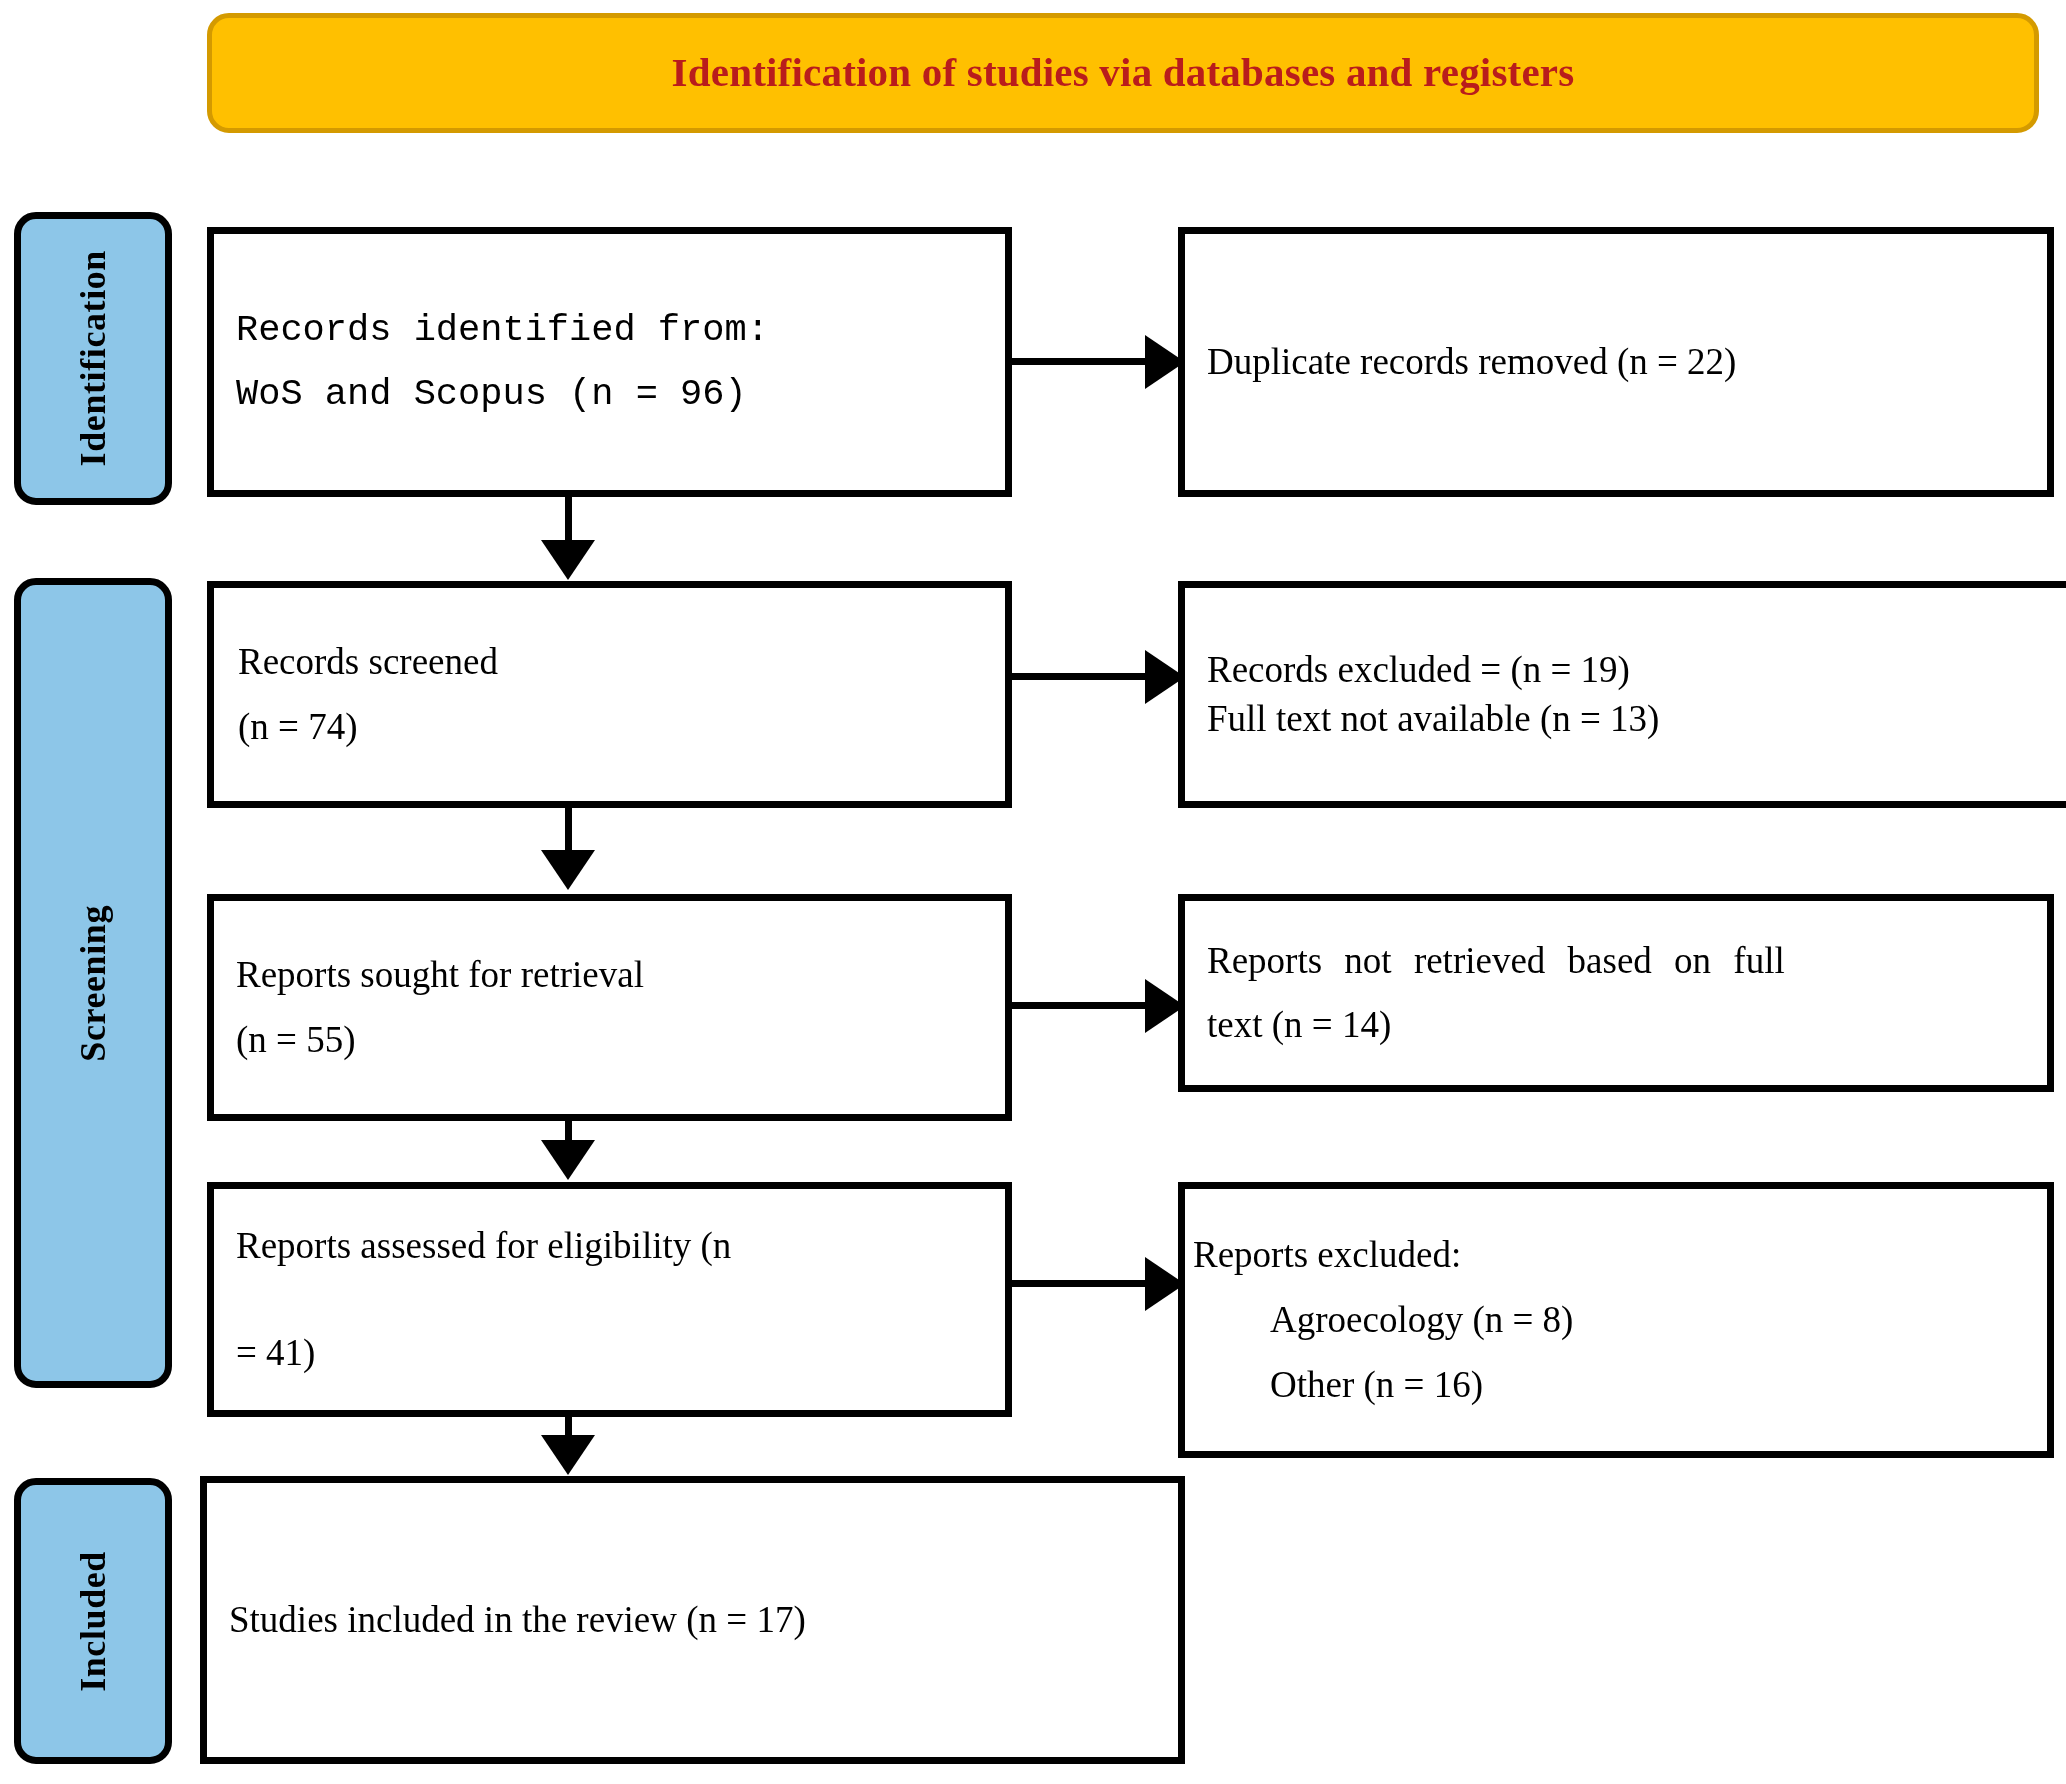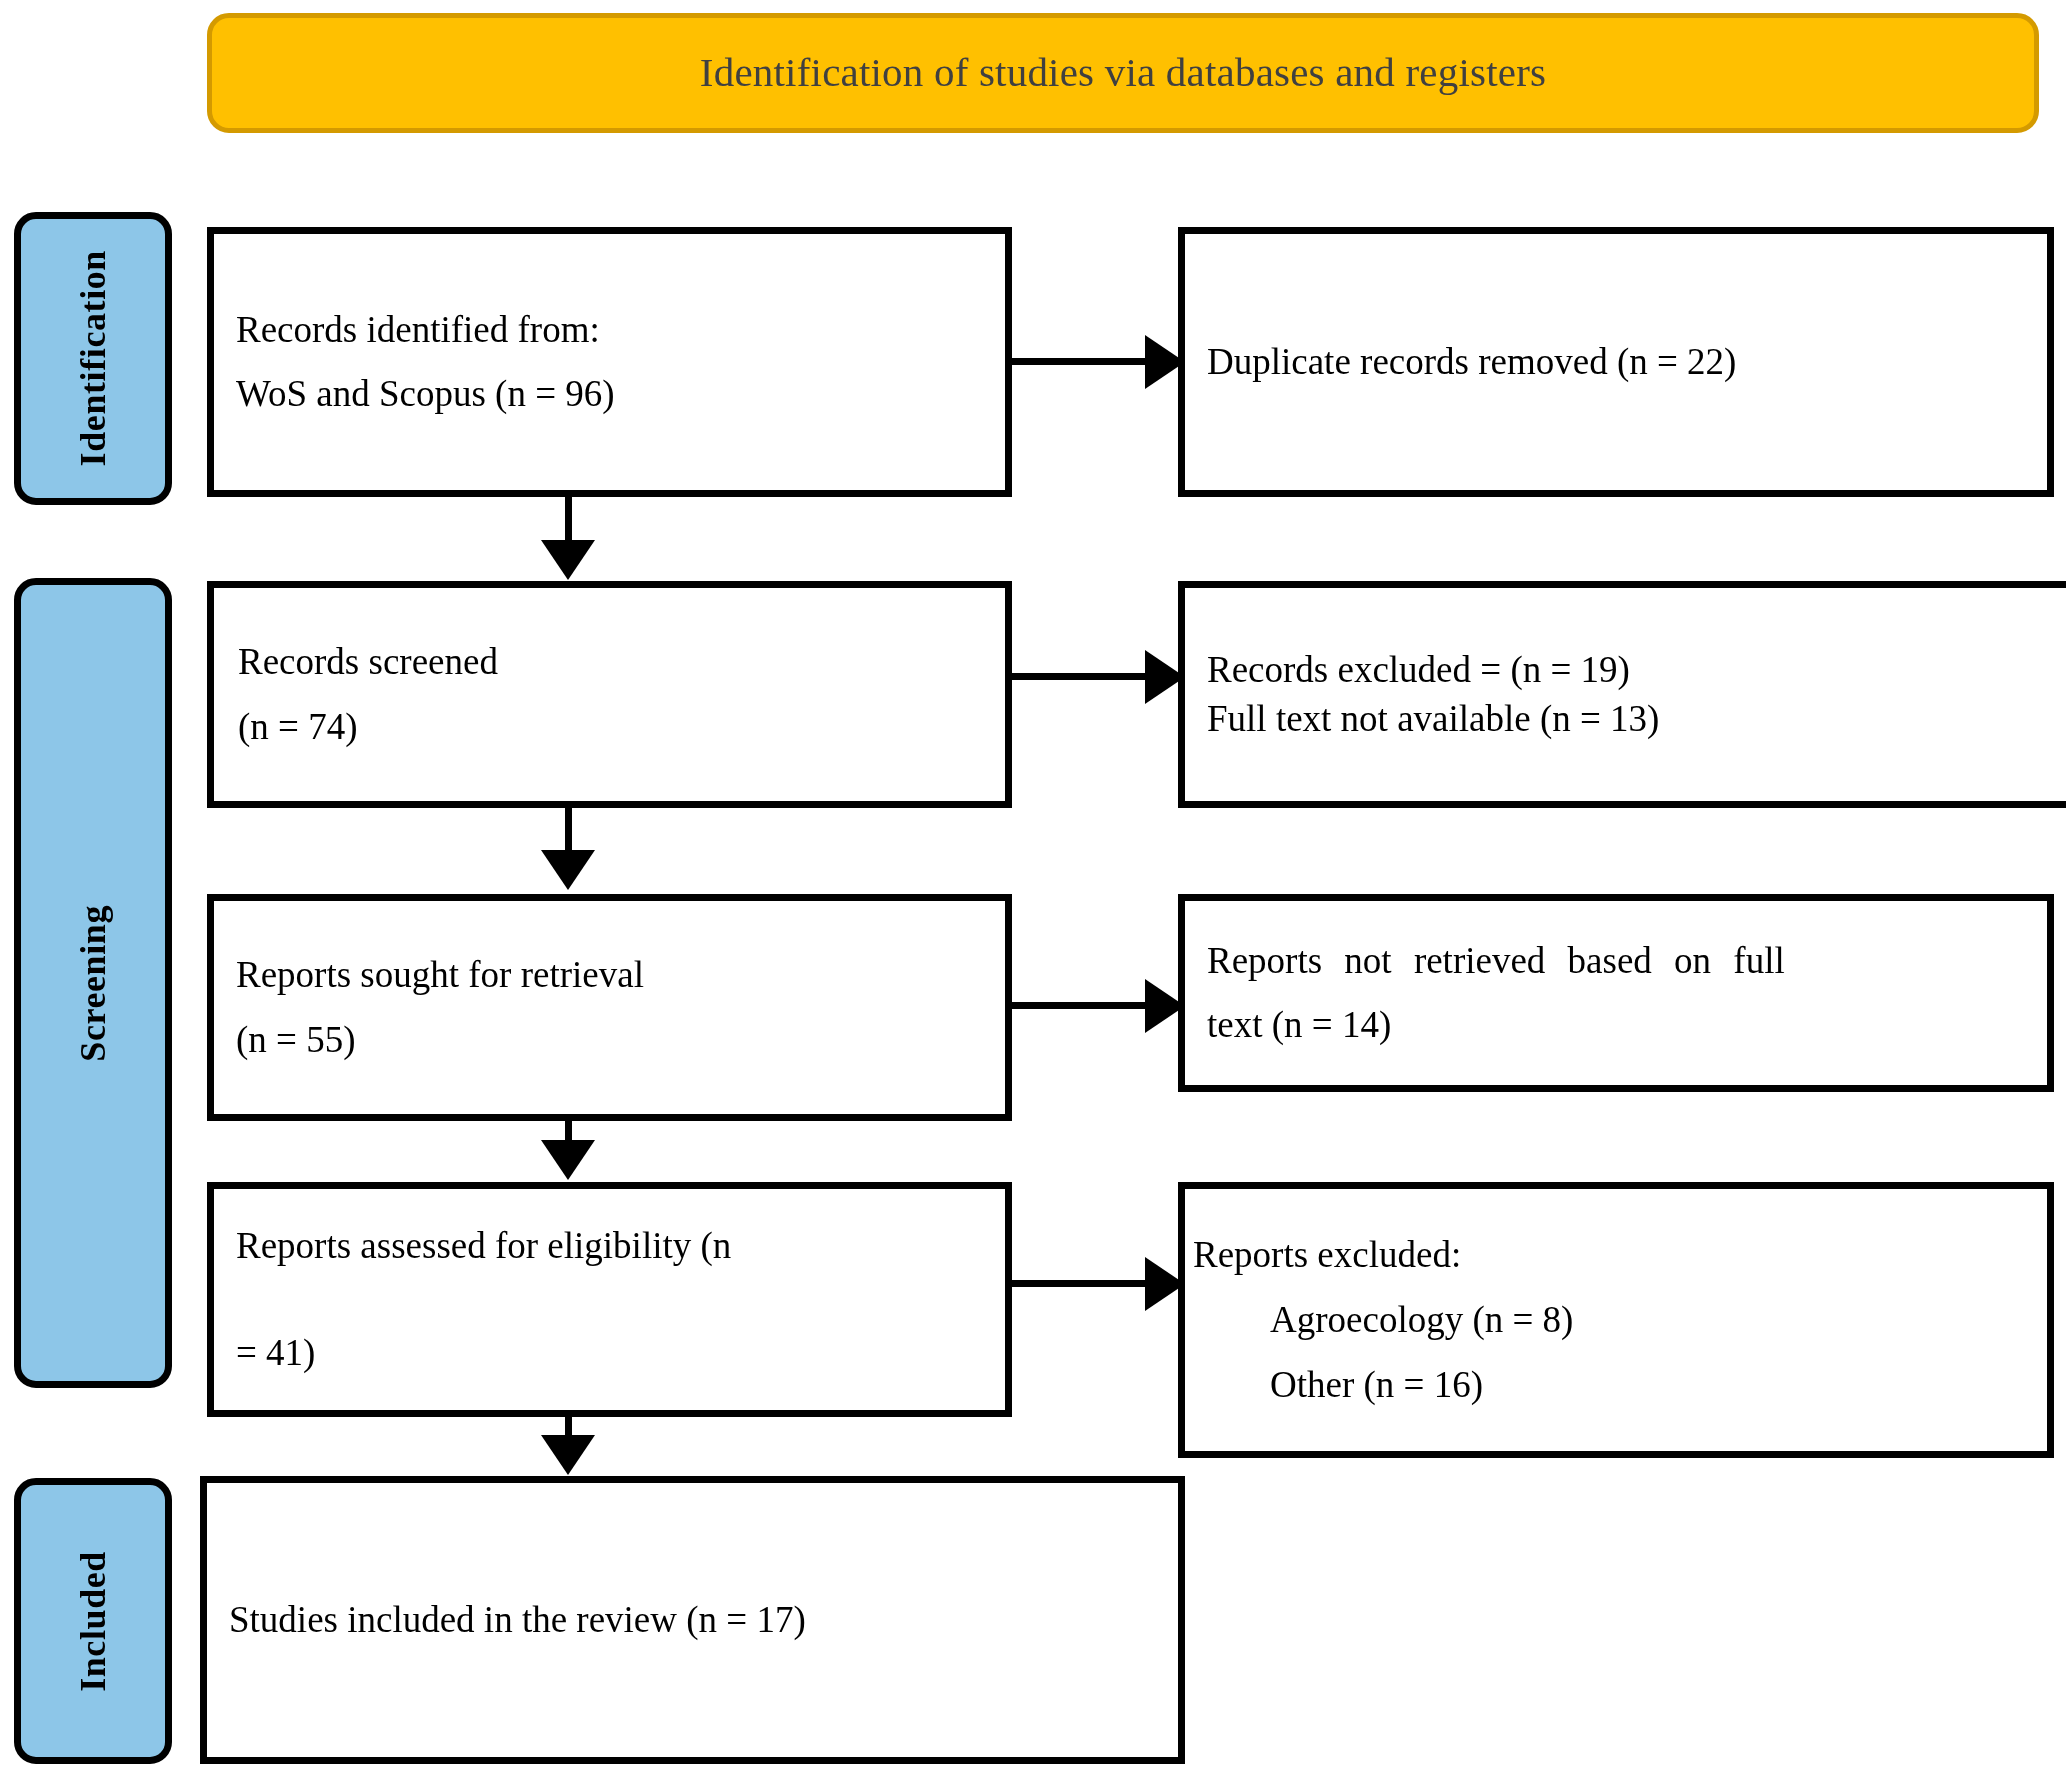--- a/index.html
+++ b/index.html
@@ -15,21 +15,21 @@
   .banner{
     position:absolute;
     left:207px; top:13px; width:1832px; height:120px;
     background:#FFC000;
     border:5.8px solid #D49A00;
     border-radius:22px;
     box-sizing:border-box;
     display:flex;align-items:center;justify-content:center;
   }
   .banner-title{
-    font-size:41px;font-weight:normal;color:#404040;
+    font-size:41px;font-weight:bold;color:#b91c1c;
     letter-spacing:0.2px;text-align:center;line-height:1.1;
   }
 
   
   .stage{
     position:absolute;
     background:#8DC6E8;
     border:7.7px solid #000000;
     border-radius:22px;
     box-sizing:border-box;
@@ -62,21 +62,21 @@
     white-space:nowrap;
   }
   .box p.spaced{margin-bottom:16.7px;}
   .box p.justified{
     white-space:normal;
     word-spacing:13px;
   }
   .box p.indent{padding-left:77px;}
 
   
-  #box-identified   {left:207px; top:227px;  width:805px; height:270px;}
+  #box-identified   {left:207px; top:227px;  width:805px; height:270px;font-family:Liberation Mono, monospace;}
   #box-screened     {left:207px; top:581px;  width:805px; height:227px;padding-left:24px;}
   #box-sought       {left:207px; top:894px; width:805px; height:227px;}
   #box-assessed     {left:207px; top:1182px; width:805px; height:235px;gap:42px;}
   #box-included     {left:200px; top:1476px; width:985px; height:288px;}
 
   
   #box-duplicates   {left:1178px; top:227px;  width:876px; height:270px;}
   #box-excluded-rec {left:1178px; top:581px;  width:1056px; height:227px;}
   #box-notretrieved {left:1178px; top:894px; width:876px; height:198px;}
   #box-excluded-rep {left:1178px; top:1182px; width:876px; height:276px;padding-left:8px;}

